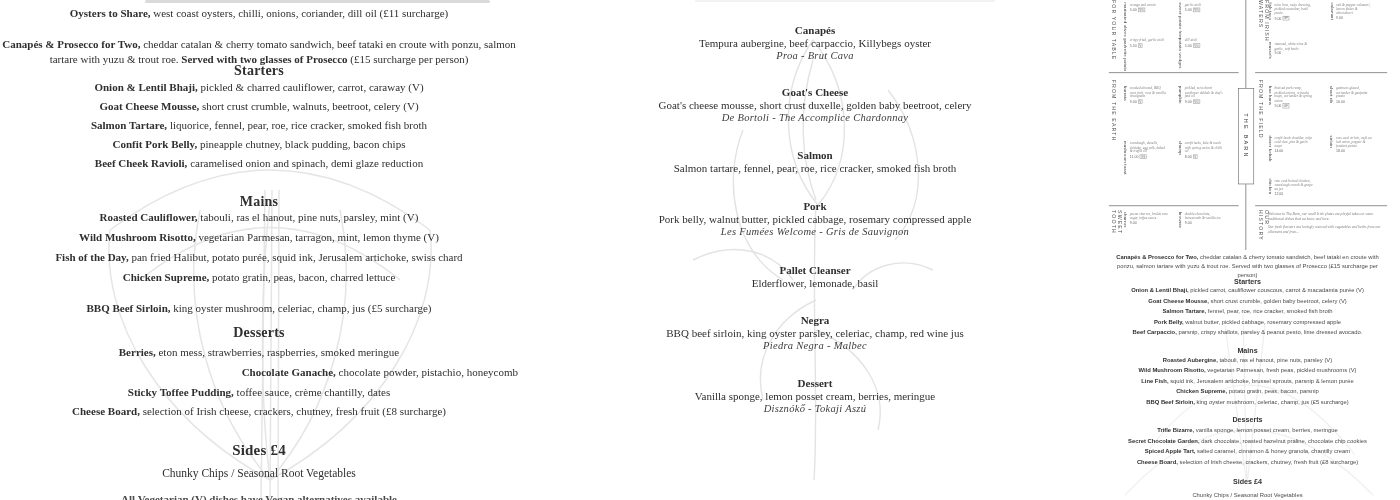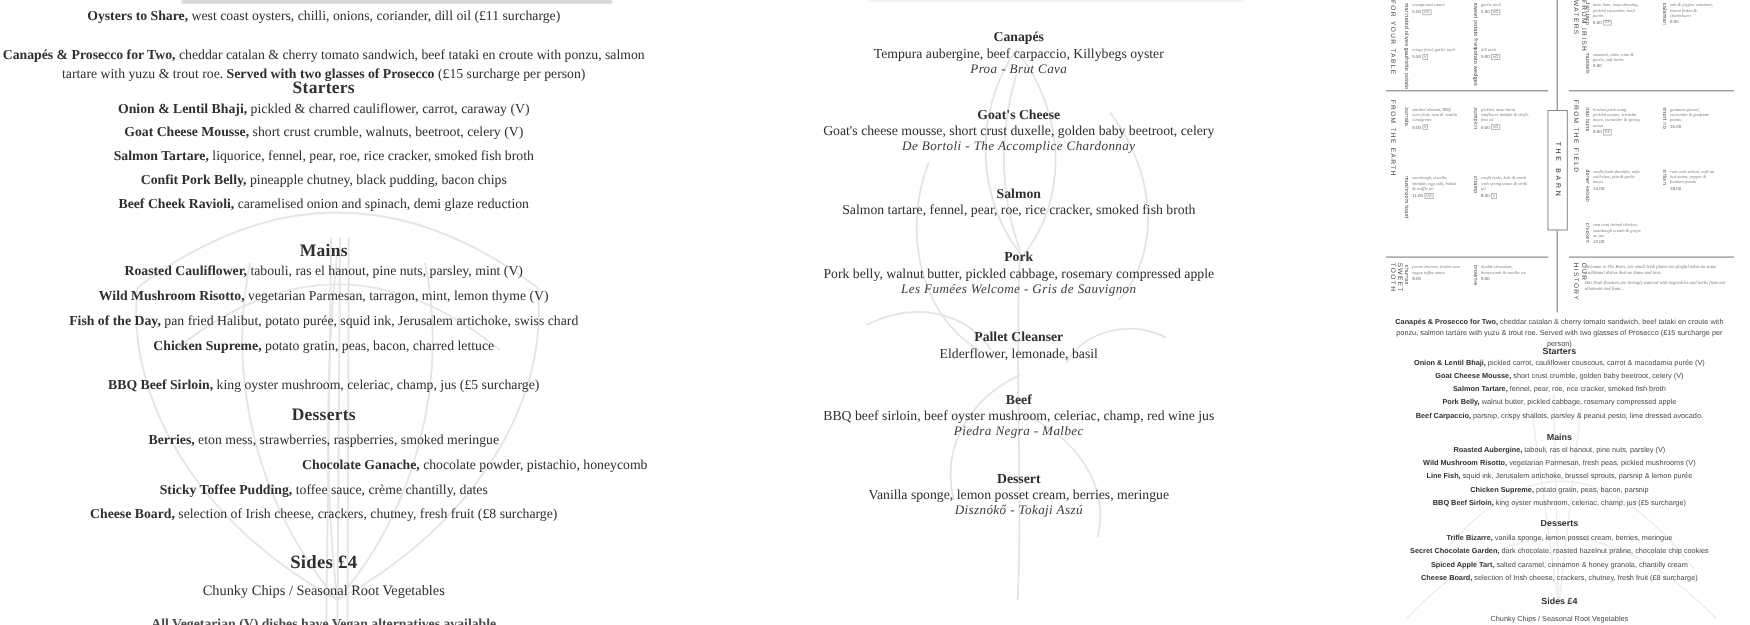--- a/index.html
+++ b/index.html
@@ -150,22 +150,22 @@
     <div class="course" style="top:200px;">
       <div class="course-h">Pork</div>
       <div class="course-d">Pork belly, walnut butter, pickled cabbage, rosemary compressed apple</div>
       <div class="course-w">Les Fumées Welcome - Gris de Sauvignon</div>
     </div>
     <div class="course" style="top:264px;">
       <div class="course-h">Pallet Cleanser</div>
       <div class="course-d">Elderflower, lemonade, basil</div>
     </div>
     <div class="course" style="top:314px;">
-      <div class="course-h">Beef</div>
-      <div class="course-d">BBQ beef sirloin, beef oyster mushroom, celeriac, champ, red wine jus</div>
+      <div class="course-h">Negra</div>
+      <div class="course-d">BBQ beef sirloin, king oyster parsley, celeriac, champ, red wine jus</div>
       <div class="course-w">Piedra Negra - Malbec</div>
     </div>
     <div class="course" style="top:377px;">
       <div class="course-h">Dessert</div>
       <div class="course-d">Vanilla sponge, lemon posset cream, berries, meringue</div>
       <div class="course-w">Disznókő - Tokaji Aszú</div>
     </div>
     <div class="tasting-footer" style="top:475px;">Tasting Menu £74.50 / Wine Pairing Additional £27.50</div>
   </div>
 

